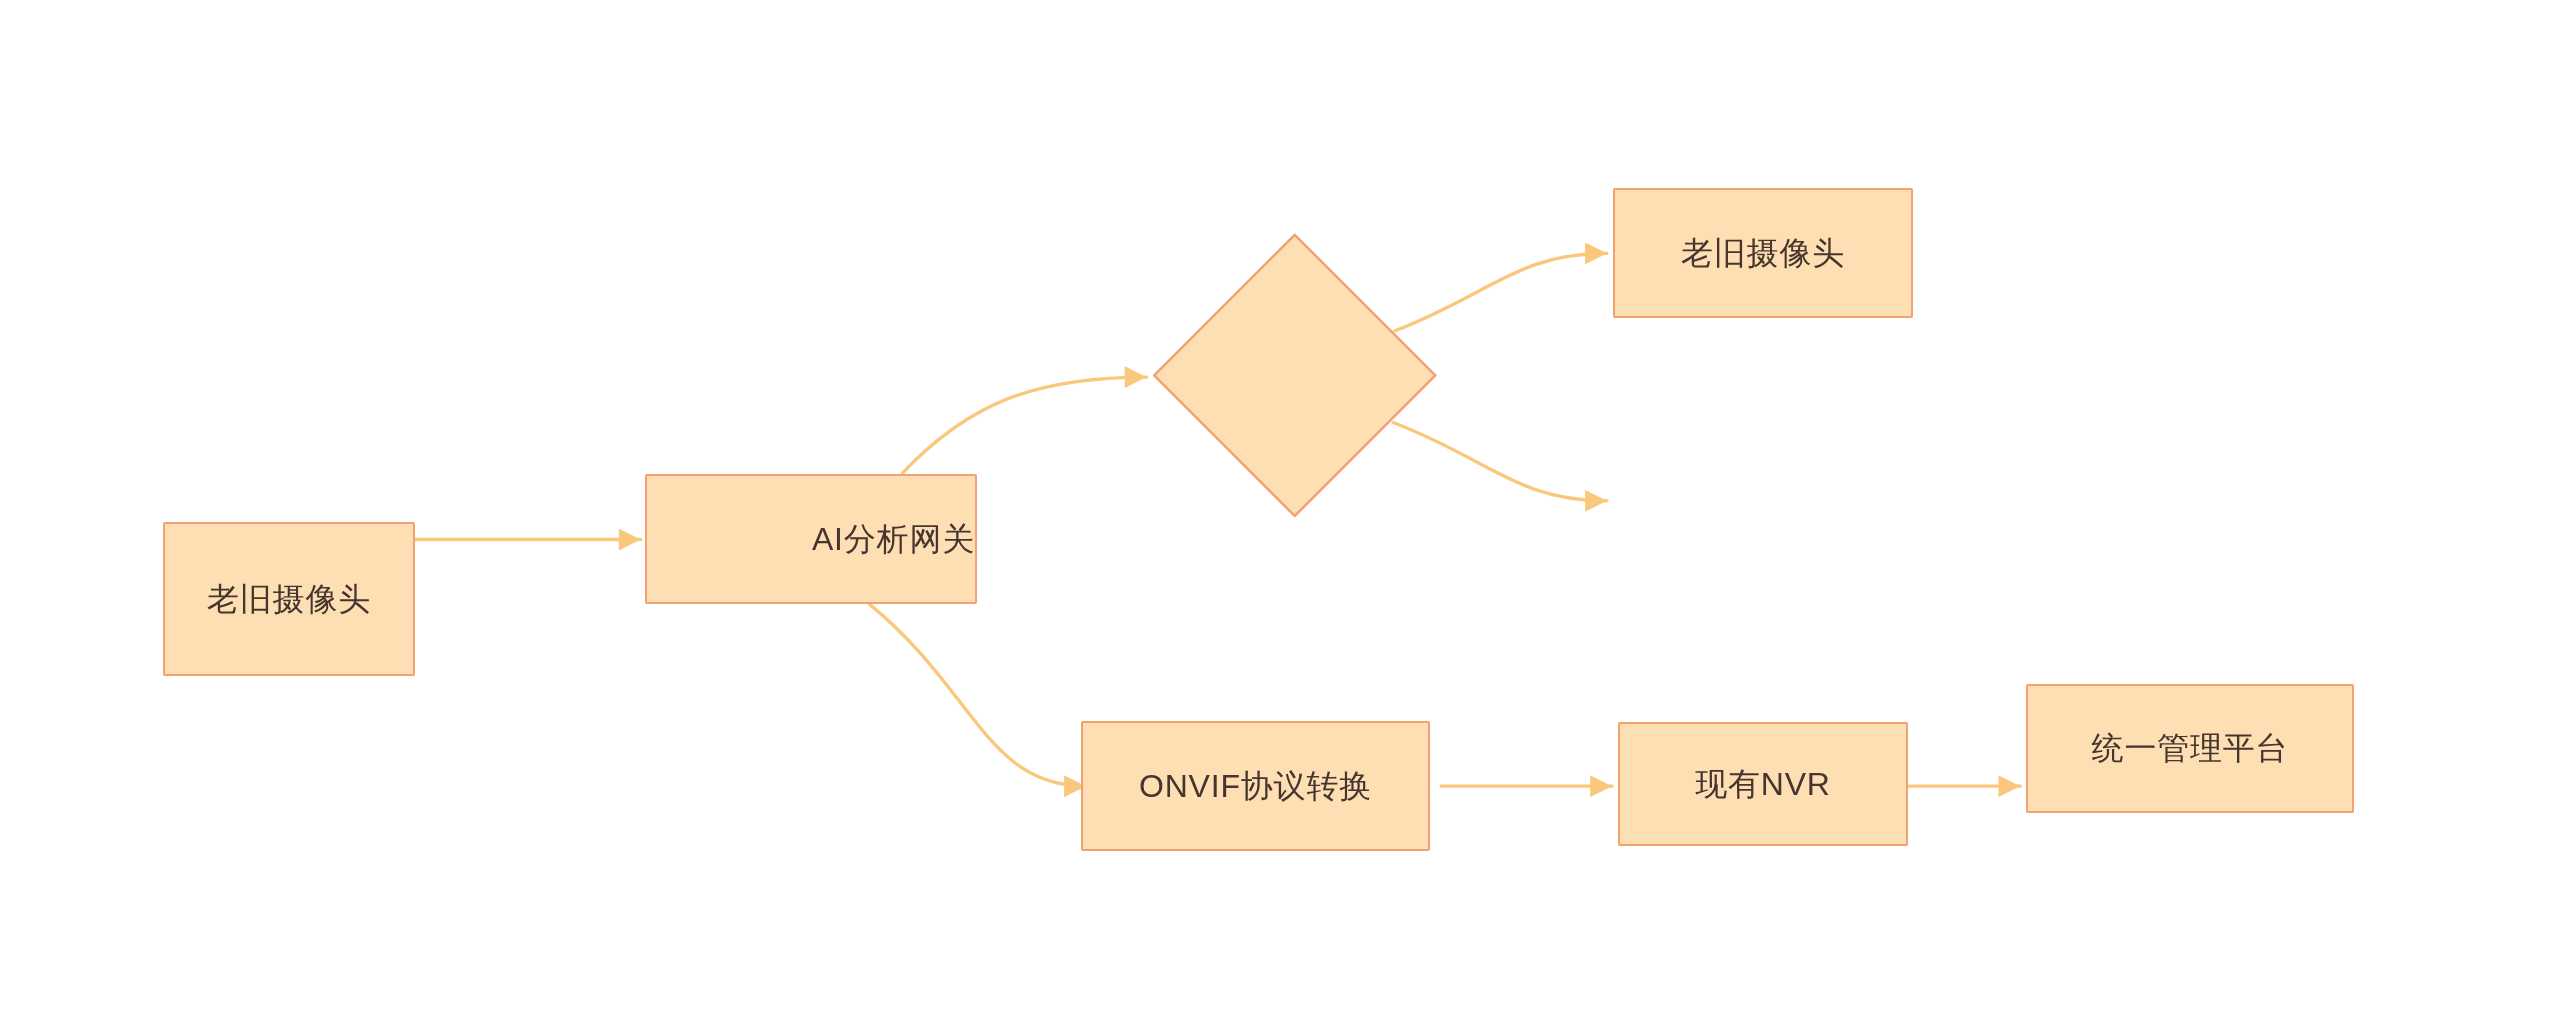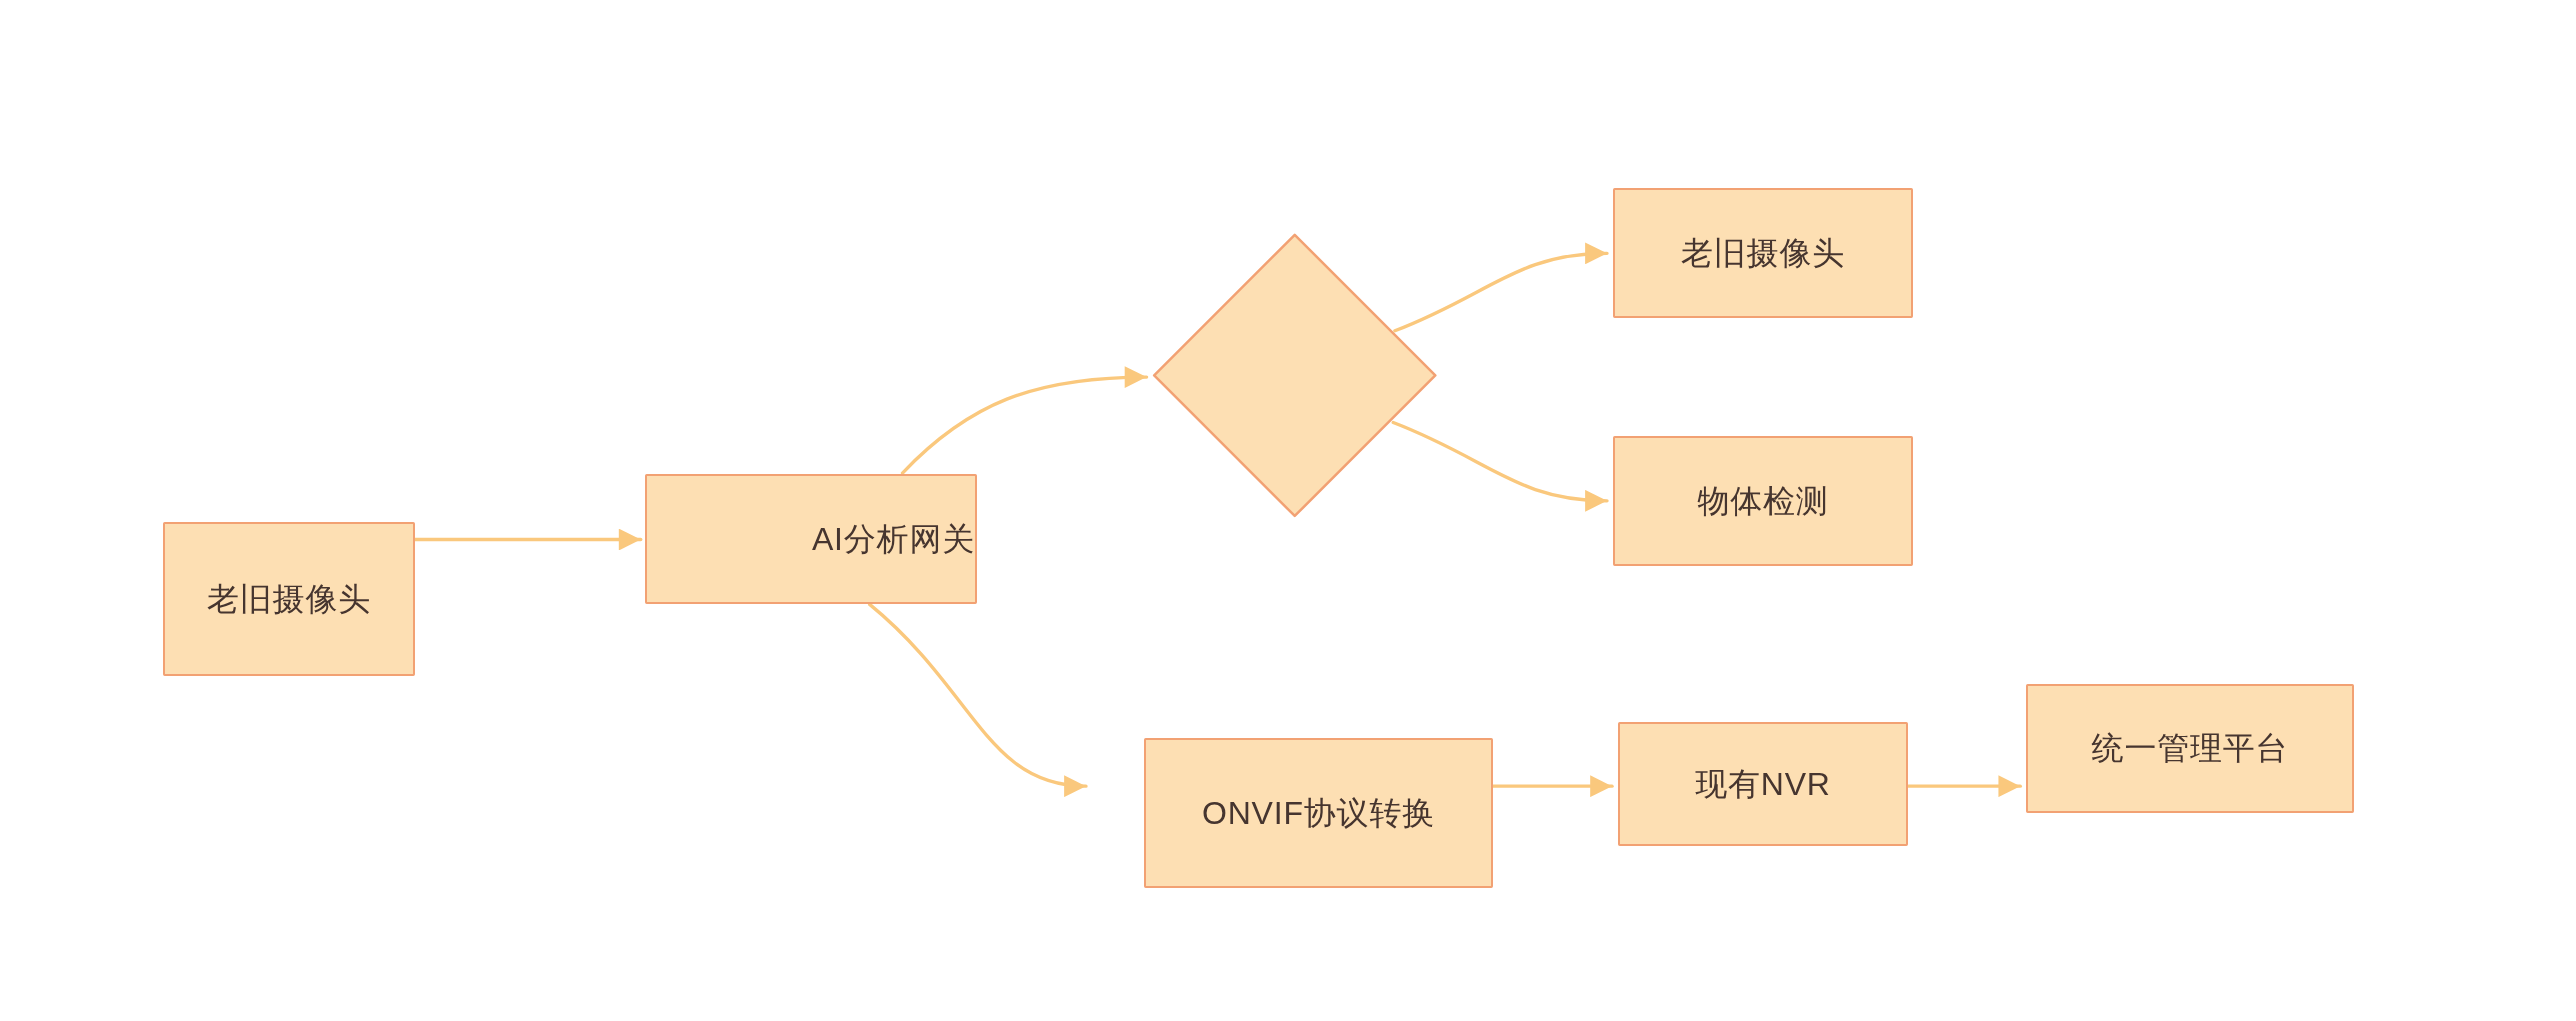--- a/index.html
+++ b/index.html
@@ -86,25 +86,22 @@
 
   <div class="node" style="left:645px; top:474px; width:332px; height:130px;justify-content:flex-end;">
     <span class="label">AI分析网关</span>
   </div>
 
 
   <div class="node" style="left:1613px; top:188px; width:300px; height:130px;">
     <span class="label">老旧摄像头</span>
   </div>
 
-  <div class="node" style="left:1613px; top:436px; width:300px; height:130px;">
-    <span class="label">物体检测</span>
-  </div>
 
-  <div class="node" style="left:1144px; top:721px; width:349px; height:150px;margin-top:17px;">
+  <div class="node" style="left:1081px; top:721px; width:349px; height:130px;">
     <span class="label">ONVIF协议转换</span>
   </div>
 
   <div class="node" style="left:1618px; top:722px; width:290px; height:124px;">
     <span class="label">现有NVR</span>
   </div>
 
   <div class="node" style="left:2026px; top:684px; width:328px; height:129px;">
     <span class="label">统一管理平台</span>
   </div>

